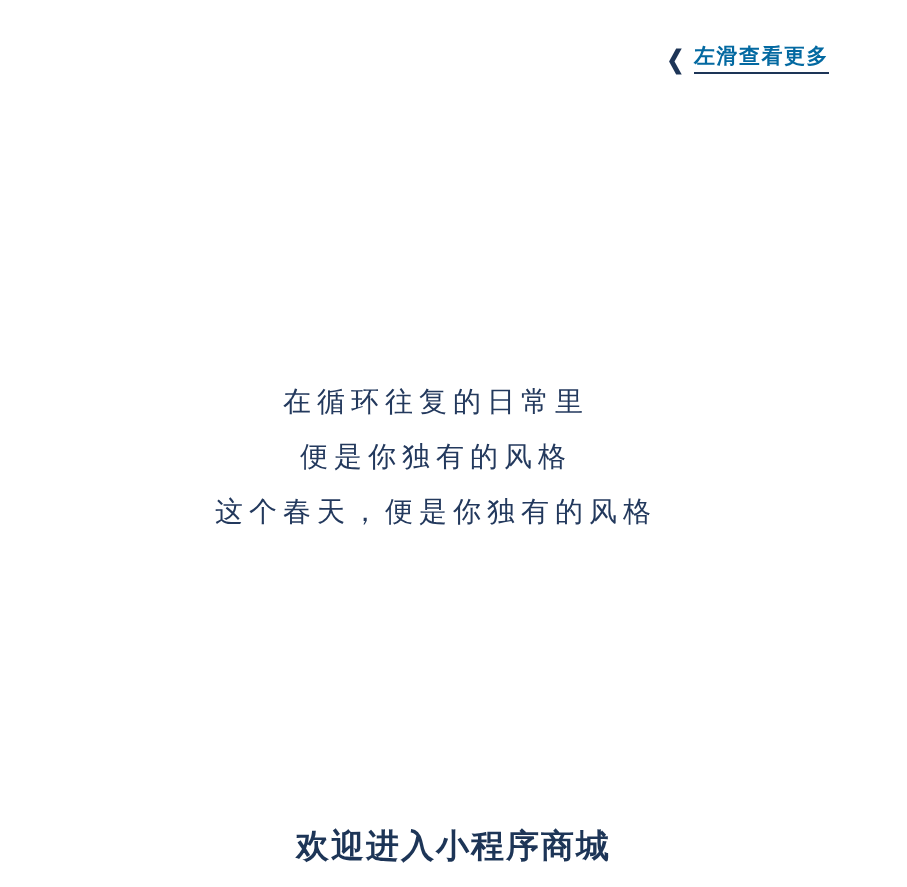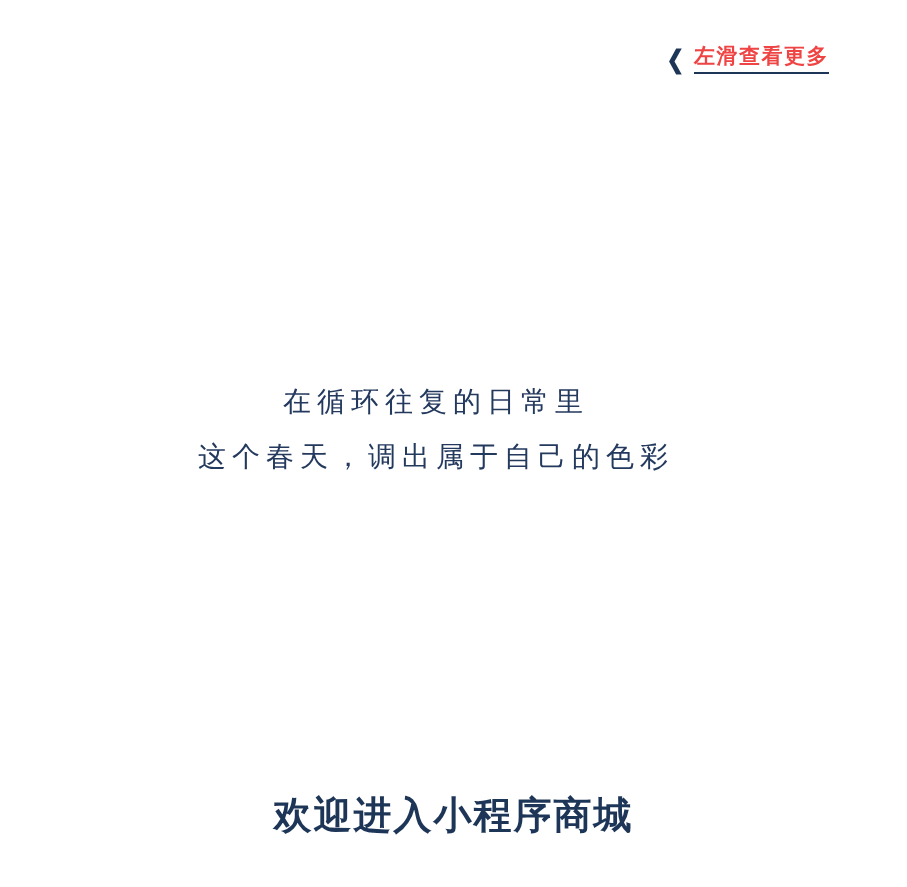--- a/index.html
+++ b/index.html
@@ -38,21 +38,21 @@
     font-size: 25px;
     line-height: 1;
     font-weight: bold;
     color: #1d3557;
     transform: scaleX(0.85);
   }
   .swipe-hint .hint-text {
     font-size: 21px;
     letter-spacing: 1.5px;
     font-weight: 700;
-    color: #ef4444;
+    color: #0369a1;
     border-bottom: 2px solid #1d3557;
     padding-bottom: 3px;
     line-height: 1.2;
     font-family: "DejaVu Sans", sans-serif;
   }
 
   
   .poem {
     position: absolute;
     top: 374px;
@@ -67,42 +67,43 @@
     color: #23395d;
     font-family: "DejaVu Sans", sans-serif;
     font-weight: 400;
     white-space: nowrap;
     text-indent: 6px;
   }
 
   
   .bottom-title {
     position: absolute;
-    top: 790px;
+    top: 824px;
     left: 0;
     width: 907px;
     text-align: center;
     font-family: "DejaVu Serif", serif;
     font-weight: 700;
-    font-size: 38px;
+    font-size: 33px;
     letter-spacing: 2px;
     color: #1d3557;
     white-space: nowrap;
   }
 </style>
 </head>
 <body>
 
 <div class="page">
 
   <div class="swipe-hint">
     <span class="chev">❮</span>
     <span class="hint-text">左滑查看更多</span>
   </div>
 
   <div class="poem">
     <div class="poem-line">在循环往复的日常里</div>
-    <div class="poem-line">这个春天，调出属于自己的色彩</div>
+    <div class="poem-line">便是你独有的风格</div>
+    <div class="poem-line">这个春天，便是你独有的风格</div>
   </div>
 
   <div class="bottom-title">欢迎进入小程序商城</div>
 
 </div>
 
 </body></html>

